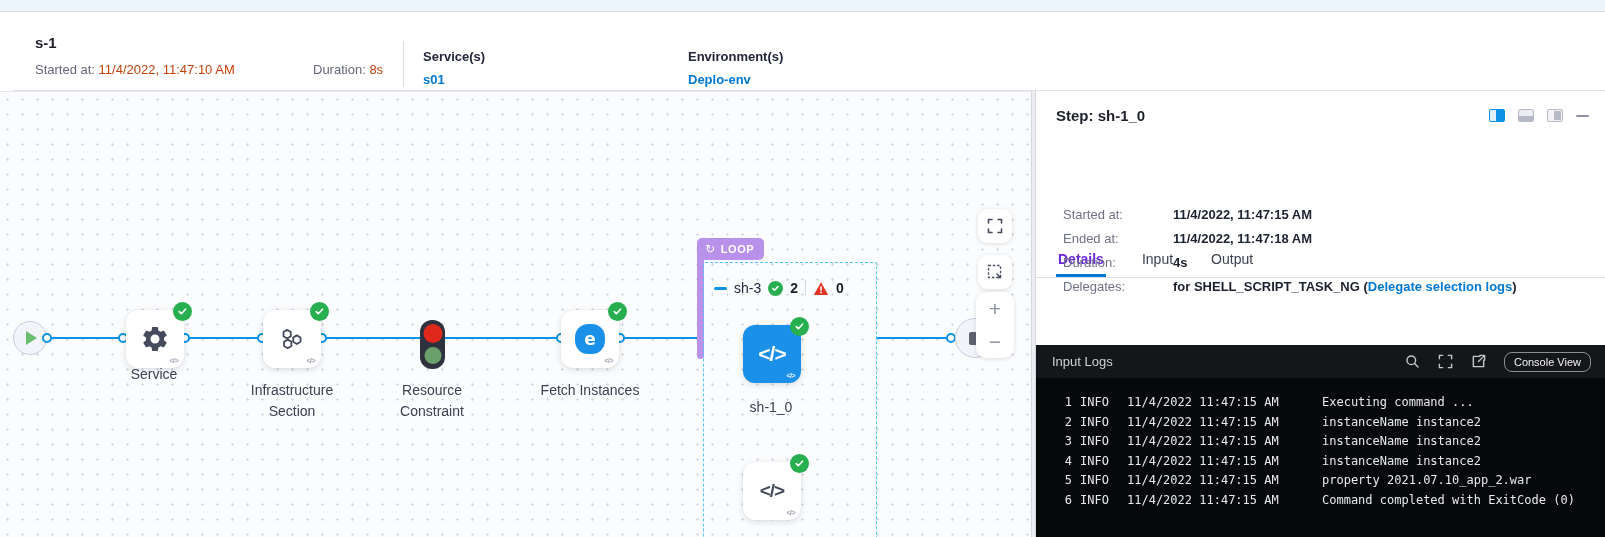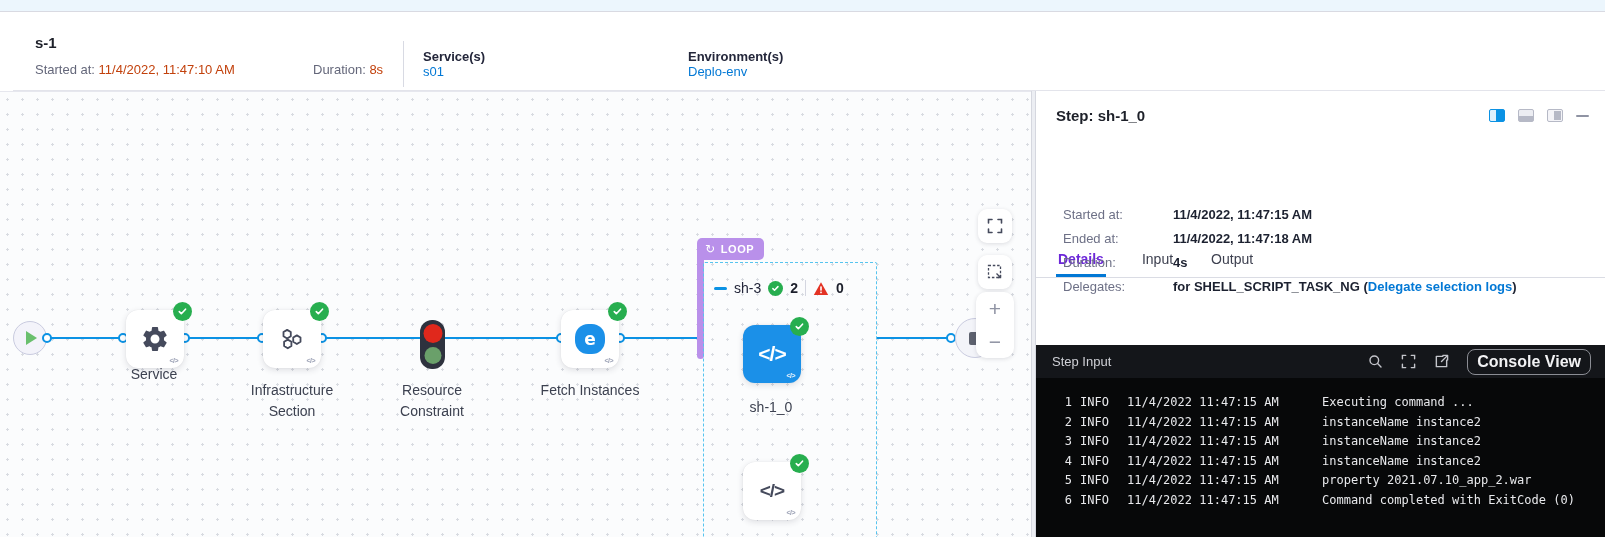--- a/index.html
+++ b/index.html
@@ -8,21 +8,21 @@
 
   
   .topstrip { position:absolute; left:0; top:0; right:0; height:12px; background:#ecf6fd; border-bottom:1px solid #d9dae2; }
   .header { position:absolute; left:13px; top:13px; right:0; height:78px; background:#fff; border-bottom:1px solid #e3e4eb; }
   .pipeline-name { position:absolute; left:22px; top:21px; font-size:15px; font-weight:700; color:#1d2029; }
   .meta-line { position:absolute; top:49px; font-size:13px; color:#64677a; }
   .meta-line b { color:#c2410c; font-weight:400; }
   .hdr-divider { position:absolute; left:390px; top:28px; height:46px; width:0; border-left:1px solid #d8dae3; }
   .hdr-block { position:absolute; top:36px; font-size:13px; }
   .hdr-block .blk-label { font-weight:700; color:#23263a; }
-  .hdr-block .blk-link { display:block; color:#0278d5; cursor:pointer; }
+  .hdr-block .blk-link { display:block; margin-top:8px; color:#0278d5; cursor:pointer;font-weight:bold; }
 
   
   .canvas { position:absolute; left:0; top:91px; width:1031px; bottom:0; background:#fbfcfd;
     background-image:radial-gradient(#d8dbe1 1px, transparent 1.3px); background-size:15px 15px; border-top:1px solid #e6e7ee; }
   .edge { position:absolute; height:2px; background:#0b92e4; top:245px; }
   .port { position:absolute; width:10px; height:10px; border-radius:50%; background:#fff; border:2px solid #0b92e4; top:241px; }
 
   .start-node { position:absolute; left:13px; top:229px; width:34px; height:34px; border-radius:50%;
     background:#f3f3fa; border:1.5px solid #c9cbdf; display:flex; align-items:center; justify-content:center; }
   .play-tri { width:0; height:0; border-left:11px solid #69bf6d; border-top:7px solid transparent; border-bottom:7px solid transparent; margin-left:3px; }
@@ -91,21 +91,21 @@
   .drow { display:flex; margin-bottom:11px; font-size:13px; line-height:13px; }
   .drow .dlabel { width:110px; color:#6d7086; }
   .drow .dvalue { color:#1c2130; font-weight:700; }
   .dlink { color:#0278d5; font-weight:700; cursor:pointer; }
 
   
   .logs { position:absolute; left:0; right:0; top:254px; bottom:0; background:#070809; }
   .logs-head { height:33px; background:#14161a; display:flex; align-items:center; padding:0 14px 0 16px; }
   .logs-title { color:#cfd0d6; font-size:13px; }
   .logs-icons { margin-left:auto; display:flex; align-items:center; gap:18px; }
-  .console-btn { border:1px solid #8b8d94; color:#f2f2f4; font-size:16px; font-weight:700; padding:3px 9px; border-radius:8px; background:transparent; cursor:pointer; font-family:"Liberation Sans", sans-serif; }
+  .console-btn { border:1px solid #8b8d94; color:#f2f2f4; font-size:11px; font-weight:400; padding:3px 9px; border-radius:8px; background:transparent; cursor:pointer; font-family:"Liberation Sans", sans-serif; }
   .logs-body { padding:15px 0 0 26px; font-family:"DejaVu Sans Mono", monospace; font-size:12px; color:#e8e9ec; }
   .log-line { display:flex; line-height:19.5px; white-space:pre; }
   .log-num { width:10px; text-align:right; }
   .log-level { margin-left:8px; width:33px; }
   .log-time { margin-left:14px; width:155px; }
   .log-msg { margin-left:40px; }
 
   svg { display:block; }
 </style>
 </head>
@@ -311,21 +311,21 @@
         <span class="dvalue">4s</span>
       </div>
       <div class="drow">
         <span class="dlabel">Delegates:</span>
         <span class="dvalue"><span>for SHELL_SCRIPT_TASK_NG (</span><a class="dlink">Delegate selection logs</a><span>)</span></span>
       </div>
     </div>
 
     <div class="logs">
       <div class="logs-head">
-        <span class="logs-title">Step Input</span>
+        <span class="logs-title">Input Logs</span>
         <div class="logs-icons">
           <span>
             <svg width="15" height="15" viewBox="0 0 15 15" fill="none" stroke="#c4c5cb" stroke-width="1.4" stroke-linecap="round">
                 <circle cx="6.3" cy="6.3" r="4.3"></circle>
                 <path d="M9.6 9.6l3.4 3.4"></path>
               </svg>
           </span>
           <span>
             <svg width="15" height="15" viewBox="0 0 16 16" fill="none" stroke="#c4c5cb" stroke-width="1.5" stroke-linecap="round">
                 <path d="M1.5 5V1.5H5"></path>

